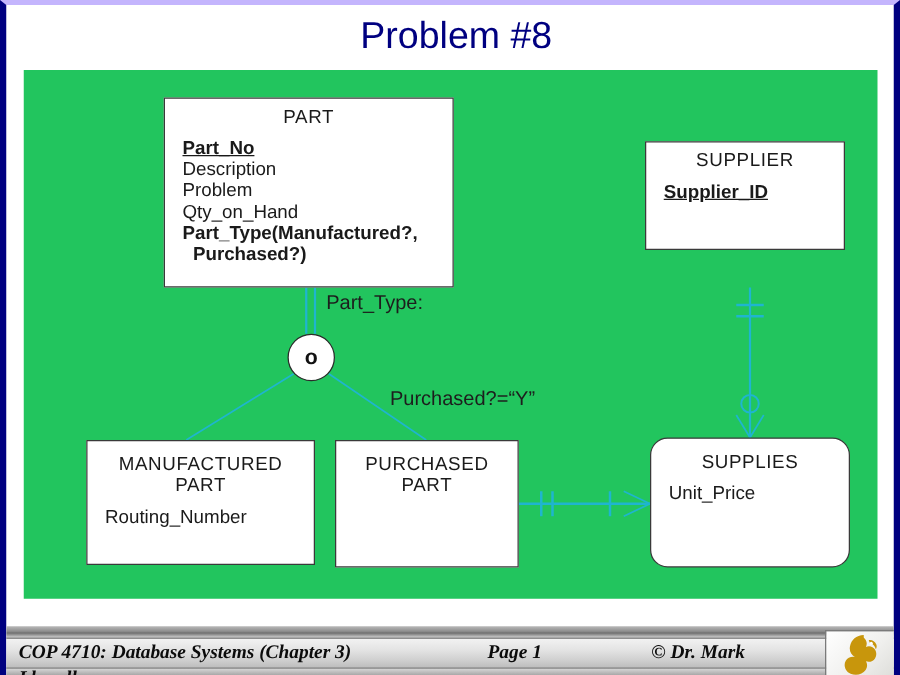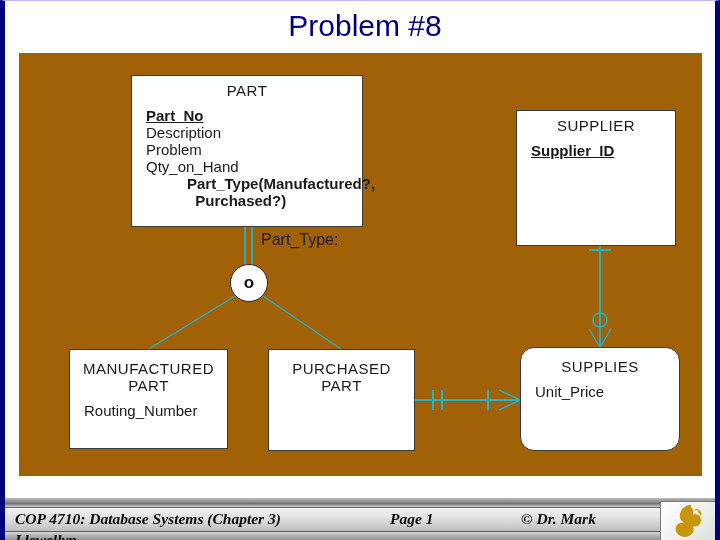--- a/index.html
+++ b/index.html
@@ -16,21 +16,21 @@
 
   .slide {
     position: absolute;
     left: 0; top: 0;
     width: 720px;
     height: 540px;
     background: #ffffff;
     box-sizing: border-box;
     border-left: 5px solid #000080;
     border-right: 5px solid #000080;
-    border-top: 1px solid #c4b5fd;
+    border-top: 4px solid #c4b5fd;
     overflow: hidden;
   }
 
   .slide-title {
     position: absolute;
     left: 0;
     top: 8px;
     width: 720px;
     text-align: center;
     font-family: "Liberation Sans", sans-serif;
@@ -39,21 +39,21 @@
     letter-spacing: 0px;
   }
 
   
   .figure {
     position: absolute;
     left: 14px;
     top: 52px;
     width: 683px;
     height: 423px;
-    background: #a16207;
+    background: #22c55e;
   }
 
   .ent {
     position: absolute;
     background: #ffffff;
     border: 1.5px solid #3a3a3a;
     box-sizing: border-box;
     text-align: center;
     color: #1a1a1a;
   }
@@ -69,26 +69,26 @@
     line-height: 17px;
     margin-top: 8px;
     padding-left: 14px;
   }
   .attrs div { white-space: pre; }
   .pk {
     font-weight: bold;
     text-decoration: underline;
     display: inline-block;
   }
-  .bold { font-weight: bold; margin-left: 41px; }
+  .bold { font-weight: bold; }
 
   
   #part-entity   { left: 112px; top: 22px;  width: 232px; height: 152px; }
-  #supplier-entity { left: 497px; top: 57px;  width: 160px; height: 136px; }
-  #manufactured-entity { left: 50px;  top: 296px; width: 159px; height: 100px; }
+  #supplier-entity { left: 497px; top: 57px;  width: 160px; height: 87px; }
+  #manufactured-entity { left: 50px;  top: 296px; width: 183px; height: 100px; }
   #purchased-entity    { left: 249px; top: 296px; width: 147px; height: 102px; }
   #supplies-entity {
     left: 501px; top: 294px; width: 160px; height: 104px;
     border-radius: 14px;
   }
   #supplies-entity .attrs, #manufactured-entity .attrs { }
   #manufactured-entity .ent-title, #purchased-entity .ent-title { margin-top: 10px; }
   #supplies-entity .ent-title { margin-top: 10px; }
 
   
@@ -225,20 +225,21 @@
     <div class="ent" id="supplier-entity">
       <div class="ent-title">SUPPLIER</div>
       <div class="attrs">
         <div><span class="pk">Supplier_ID</span></div>
       </div>
     </div>
 
     <div class="circle-o">o</div>
 
     <div class="lbl" id="lbl-part-type">Part_Type:</div>
+    <div class="lbl" id="lbl-purchased">Purchased?=“Y”</div>
 
     <div class="ent" id="manufactured-entity">
       <div class="ent-title">MANUFACTURED</div>
       <div class="ent-title" style="margin-top:0">PART</div>
       <div class="attrs">
         <div>Routing_Number</div>
       </div>
     </div>
 
     <div class="ent" id="purchased-entity">

